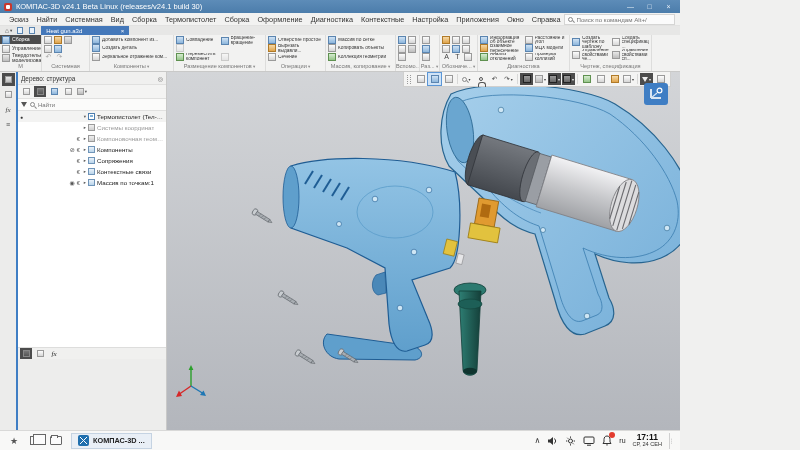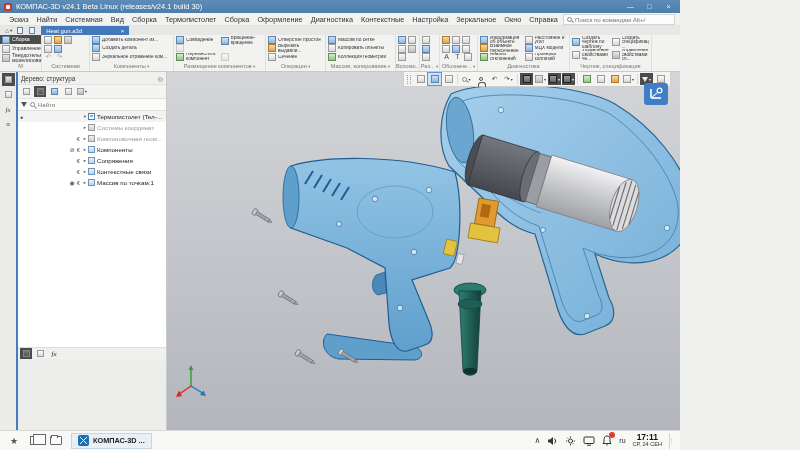--- a/index.html
+++ b/index.html
@@ -150,21 +150,21 @@
     <span class="menu-item">Найти</span>
     <span class="menu-item">Системная</span>
     <span class="menu-item">Вид</span>
     <span class="menu-item">Сборка</span>
     <span class="menu-item">Термопистолет</span>
     <span class="menu-item">Сборка</span>
     <span class="menu-item">Оформление</span>
     <span class="menu-item">Диагностика</span>
     <span class="menu-item">Контекстные</span>
     <span class="menu-item">Настройка</span>
-    <span class="menu-item">Зеркальное</span>
+    <span class="menu-item">Приложения</span>
     <span class="menu-item">Окно</span>
     <span class="menu-item">Справка</span>
     <div class="cmdsearch">
       <span class="mag"></span>
       <input readonly="" placeholder="Поиск по командам Alt+/" style="">
     </div>
   </div>
 
   <div class="tabbar">
     <span class="tbico">

